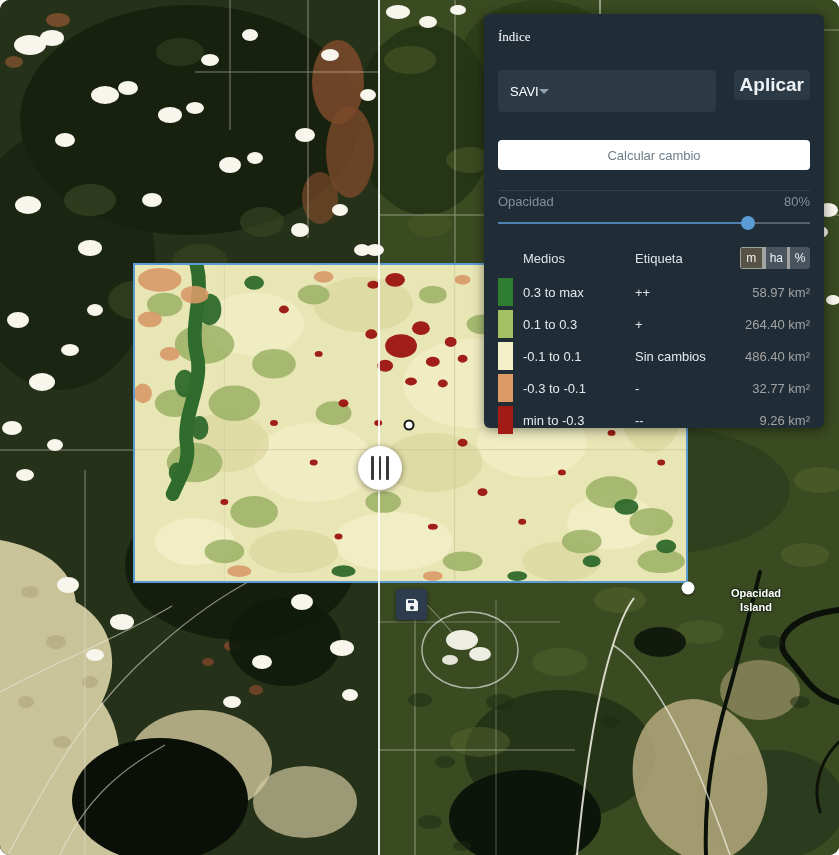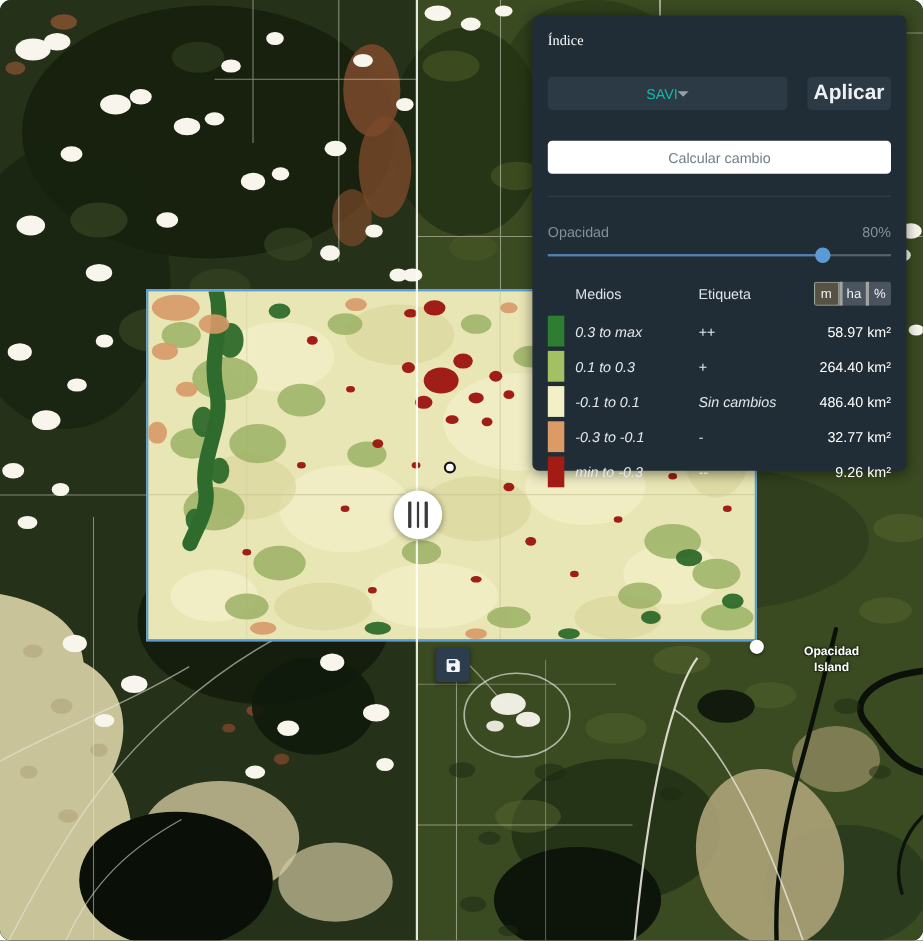--- a/index.html
+++ b/index.html
@@ -58,40 +58,40 @@
   
   .panel {
     position: absolute; left: 484px; top: 14px; width: 340px; height: 414px;
     background: #212d36; border-radius: 6px; z-index: 10;
     box-shadow: 0 2px 12px rgba(0,0,0,.45);
     padding: 15px 14px; color: #e6eaed; font-size: 13px;
   }
   .index-label { color: #ffffff; margin-bottom: 25px; font-family: Liberation Serif, serif; }
   .index-row { display: flex; gap: 18px; }
   .dropdown {
-    width: 228px; height: 30px; background: #2c3a46; border-radius: 4px;
-    display: flex; align-items: center; justify-content: center;
-    padding: 0 12px; color: #14b8a6; cursor: pointer;
+    width: 228px; height: 42px; background: #2c3a46; border-radius: 4px;
+    display: flex; align-items: center; justify-content: flex-start;
+    padding: 0 12px; color: #ffffff; cursor: pointer;
   }
   .chevron {
     width: 0; height: 0; border-left: 5px solid transparent;
     border-right: 5px solid transparent; border-top: 5px solid #93a1ab;
   }
   .apply-btn {
     flex: 1; height: 30px; background: #2c3a46; border: none; border-radius: 4px;
     color: #eef1f3; font-size: 19px; font-weight: bold; cursor: pointer;
     font-family: inherit;
   }
   .calc-btn {
     margin-top: 28px; width: 100%; height: 30px; background: #ffffff;
     border: none; border-radius: 4px; color: #6f7e89; font-size: 13px;
     cursor: pointer; font-family: inherit;
   }
   .hdivider { height: 1px; background: #30404b; margin-top: 20px; }
-  .opacity-row { display: flex; justify-content: space-between; color: #81919d; margin-top: 24px; }
+  .opacity-row { display: flex; justify-content: space-between; color: #81919d; margin-top: 3px; }
   .slider { position: relative; height: 14px; margin-top: 7px; cursor: pointer; }
   .slider-track { position: absolute; left: 0; right: 0; top: 6px; height: 2px; background: #55626e; }
   .slider-fill  { position: absolute; left: 0; top: 6px; height: 2px; background: #4d82b2; }
   .slider-thumb {
     position: absolute; top: 7px; width: 14px; height: 14px; border-radius: 50%;
     background: #5b9bd5; transform: translate(-50%,-50%); cursor: grab;
   }
   .legend-header {
     display: grid; grid-template-columns: 25px 112px 1fr auto;
     align-items: center; margin-top: 17px; color: #dde3e8;
@@ -104,22 +104,22 @@
     border-left: 3px solid #a3a3a3; cursor: pointer;
   }
   .seg:first-child { border-left: none; }
   .seg.selected { background: #575243; box-shadow: inset 0 0 0 1px #9aa49b; }
   .legend-rows { margin-top: 7px; }
   .legend-row {
     display: grid; grid-template-columns: 25px 112px 1fr auto;
     align-items: center; height: 32px;
   }
   .swatch { width: 15px; height: 28px; }
-  .cell-label { color: #e3e8eb; font-style: italic; }
-  .cell-area  { color: #ffffff; text-align: right; }
+  .cell-label { color: #e3e8eb; }
+  .cell-area  { color: #a3a3a3; text-align: right; }
 </style>
 </head>
 <body>
 
 <div class="screen">
 
   <svg class="map-bg" viewBox="0 0 839 855" preserveAspectRatio="none">
     <rect width="839" height="855" fill="#2e3d1e"></rect>
     <rect x="379" width="460" height="855" fill="#3a4a21"></rect>
 

